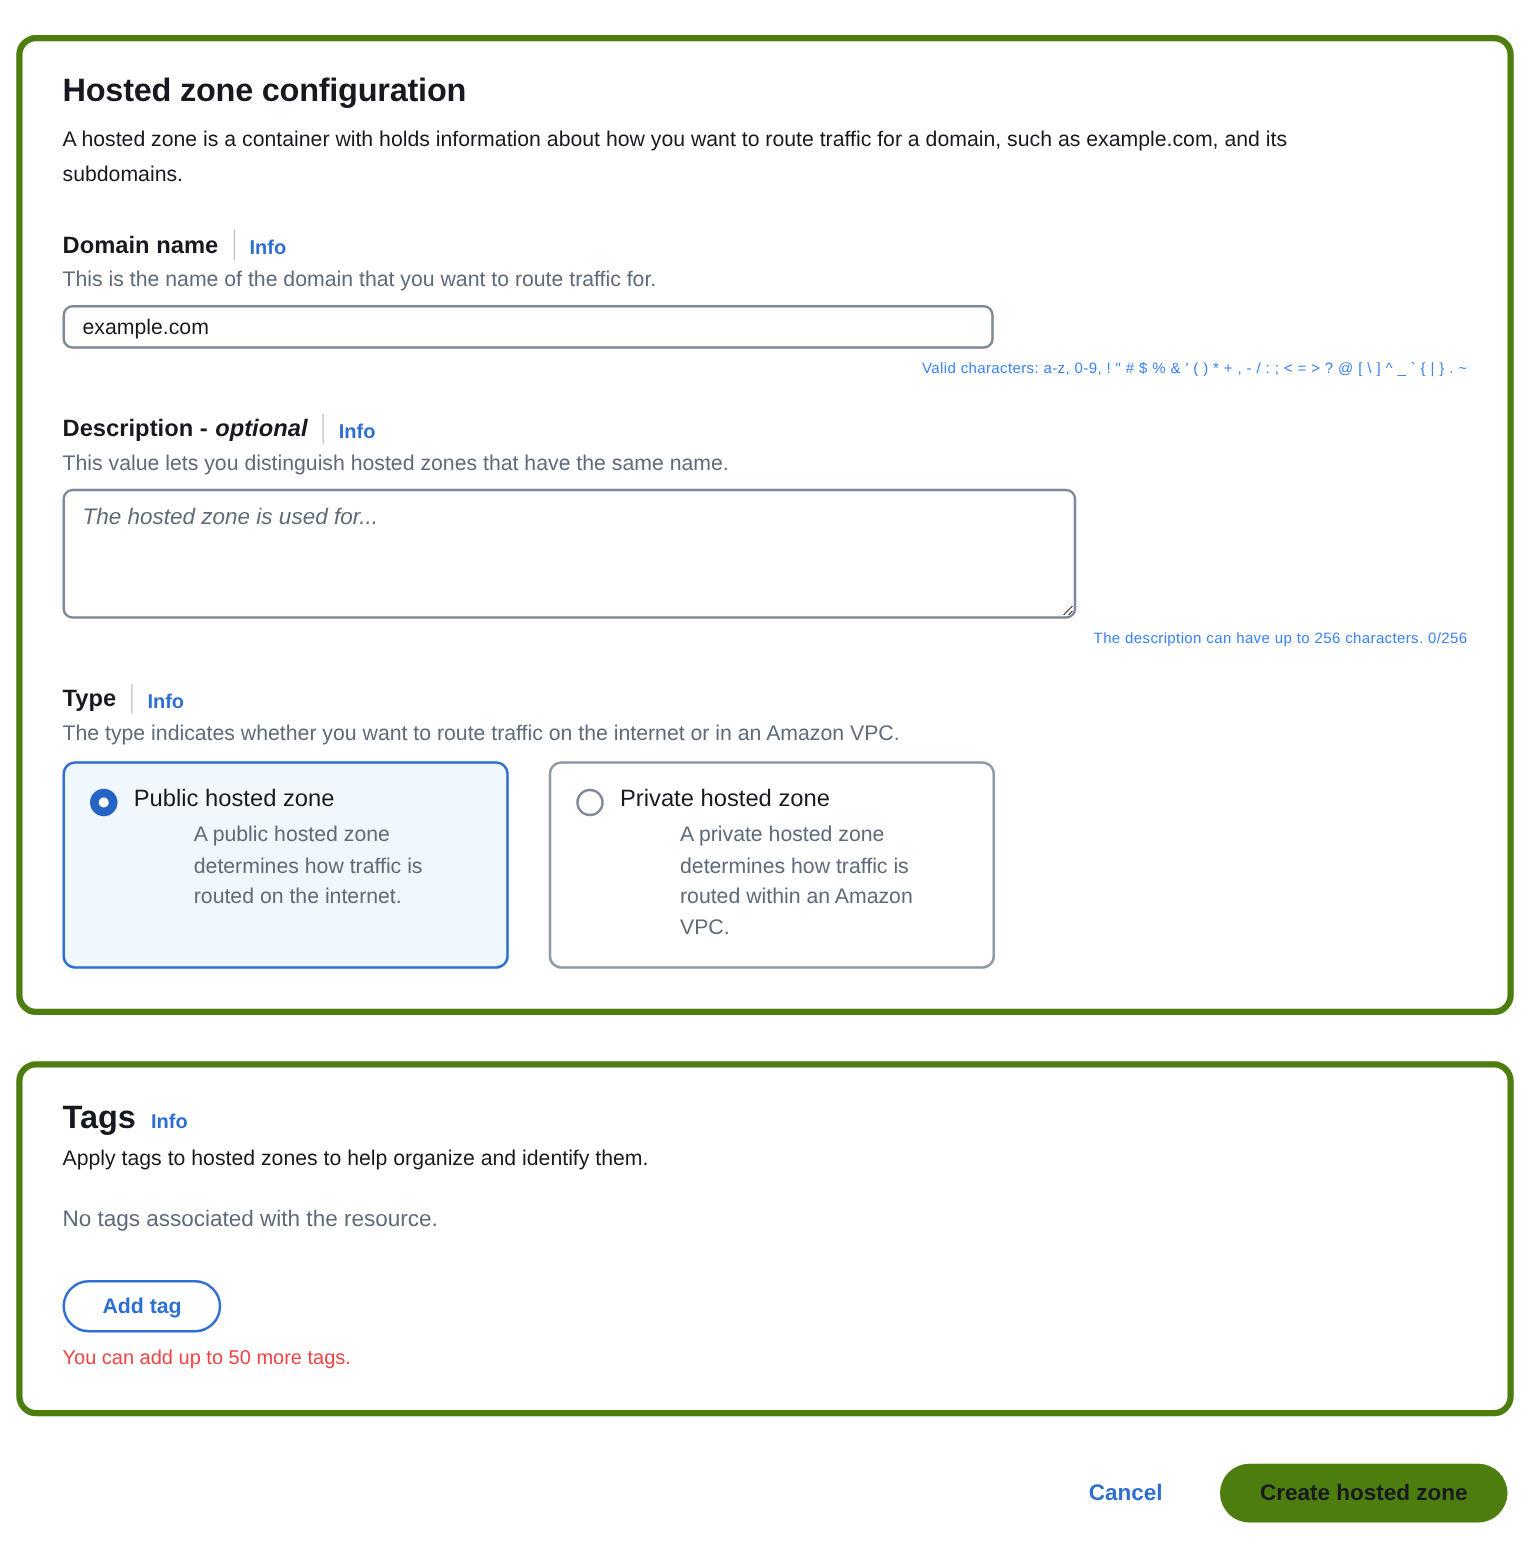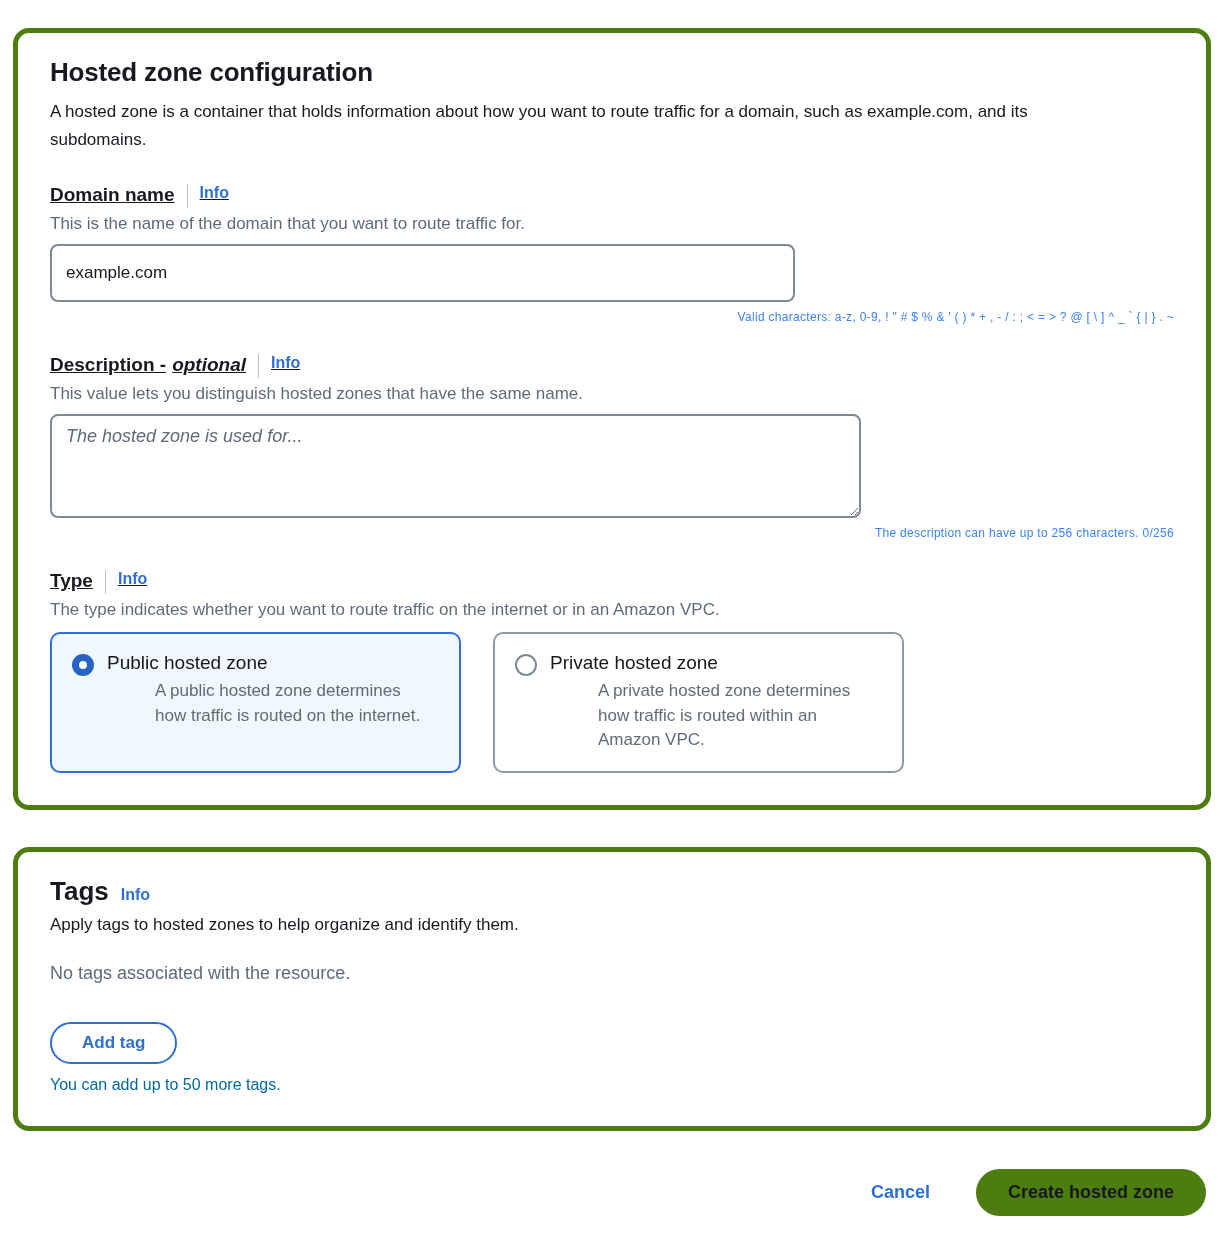--- a/index.html
+++ b/index.html
@@ -29,21 +29,21 @@
   }
   .card-intro {
     margin-top: 10px;
     font-size: 17px;
     line-height: 1.65;
     color: #16191f;
     max-width: 1060px;
   }
 
   .field { margin-top: 30px; }
-  .label-row { display: flex; align-items: flex-start; text-decoration: underline; }
+  .label-row { display: flex; align-items: flex-end; }
   .field-label {
     font-size: 19px;
     font-weight: 700;
     color: #16191f;
   }
   .optional-word { font-style: italic; margin-left: 6px; }
   .label-divider {
     width: 1px;
     height: 24px;
     background: #b6bec9;
@@ -58,21 +58,21 @@
   }
   .field-hint {
     margin-top: 6px;
     font-size: 17px;
     color: #5f6b7a;
   }
   .text-input {
     display: block;
     margin-top: 10px;
     width: 745px;
-    height: 58px;
+    height: 35px;
     border: 2px solid #7d8998;
     border-radius: 8px;
     padding: 0 14px;
     font-size: 17px;
     font-family: "Liberation Sans", sans-serif;
     color: #16191f;
     background: #ffffff;
     outline: none;
   }
   .constraint {
@@ -98,21 +98,21 @@
     color: #16191f;
   }
   textarea.textarea-input::placeholder {
     font-style: italic;
     color: #5f6b7a;
     opacity: 1;
   }
 
   .radio-cards { display: flex; gap: 32px; margin-top: 12px; }
   .radio-card {
-    width: 411px;
+    width: 357px;
     min-height: 132px;
     border: 2px solid #8f99a6;
     border-radius: 10px;
     background: #ffffff;
     padding: 18px 20px 18px 20px;
     display: flex;
     align-items: flex-start;
     cursor: pointer;
   }
   .radio-card.selected {
@@ -172,21 +172,21 @@
     background: #ffffff;
     color: #2e6fd1;
     font-size: 17px;
     font-weight: 700;
     font-family: "Liberation Sans", sans-serif;
     cursor: pointer;
   }
   .tags-limit {
     margin-top: 12px;
     font-size: 16px;
-    color: #0369a1;
+    color: #ef4444;
   }
 
   .footer-actions {
     margin: 38px 18px 0 13px;
     display: flex;
     justify-content: flex-end;
     align-items: center;
     gap: 46px;
   }
   .cancel-link {
@@ -208,21 +208,21 @@
     padding: 13px 32px;
     border-radius: 26px;
     cursor: pointer;
   }
 </style>
 </head>
 <body>
 
 <section class="card card-hz">
   <h1 class="card-title">Hosted zone configuration</h1>
-  <p class="card-intro">A hosted zone is a container that holds information about how you want to route traffic for a domain, such as example.com, and its subdomains.</p>
+  <p class="card-intro">A hosted zone is a container with holds information about how you want to route traffic for a domain, such as example.com, and its subdomains.</p>
 
   <div class="field">
     <div class="label-row">
       <span class="field-label">Domain name</span>
       <span class="label-divider"></span>
       <a class="info-link">Info</a>
     </div>
     <div class="field-hint">This is the name of the domain that you want to route traffic for.</div>
     <input class="text-input" type="text" value="example.com" style="">
     <div class="constraint">Valid characters: a-z, 0-9, ! " # $ % &amp; ' ( ) * + , - / : ; &lt; = &gt; ? @ [ \ ] ^ _ ` { | } . ~</div>

